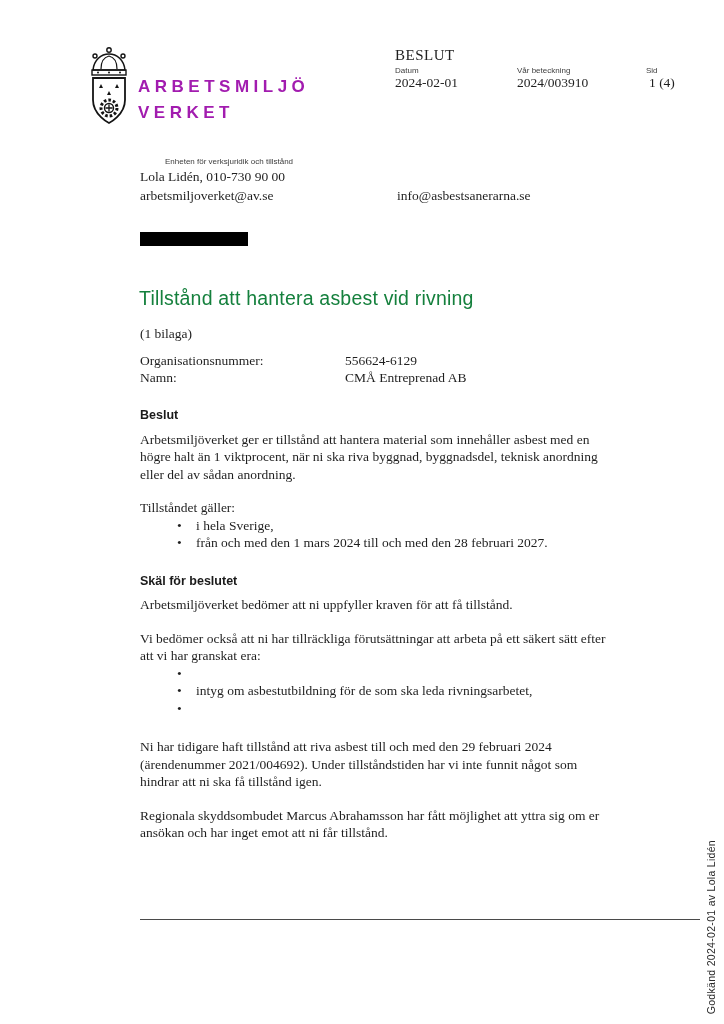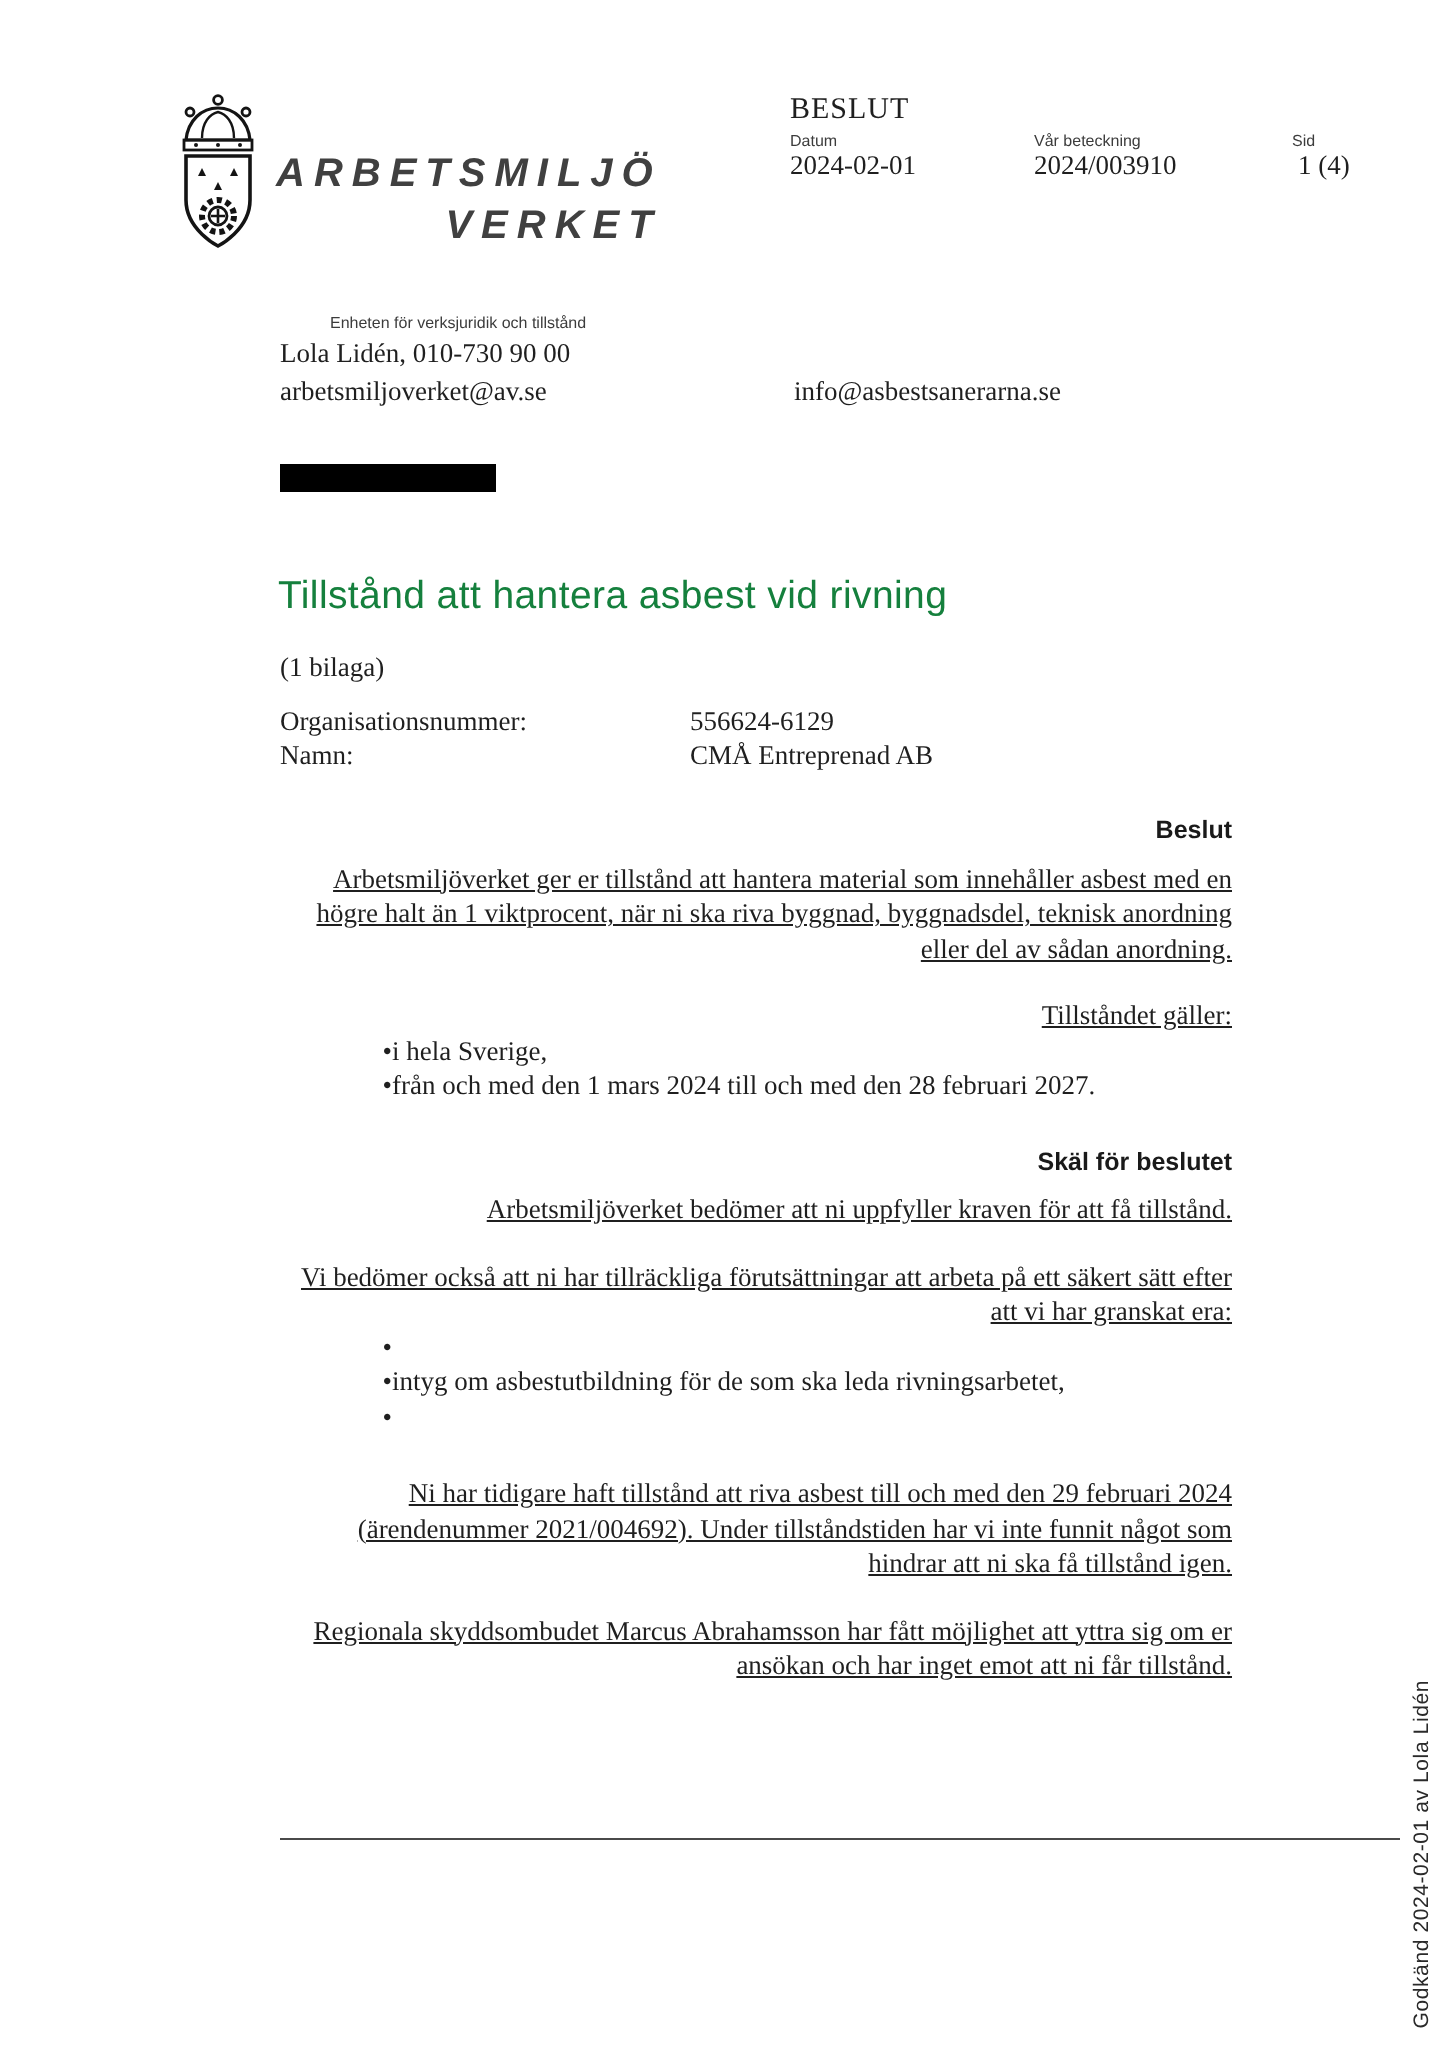--- a/index.html
+++ b/index.html
@@ -1,25 +1,25 @@
 <!DOCTYPE html>
 <html><head>
 <meta charset="utf-8">
 <style>
   html,body{margin:0;padding:0;background:#e8e8e8;}
   .page{
     position:relative;width:724px;height:1024px;background:#ffffff;
     margin:0 auto;overflow:hidden;
     font-family:"Liberation Serif", serif;color:#1f1f1f;
   }
-  .abs{position:absolute;text-align:right;}
+  .abs{position:absolute;}
   
   .crest{left:86px;top:46px;}
   .logo-text{left:138px;top:74px;font-family:"Liberation Sans",sans-serif;
-    font-weight:700;font-size:20px;letter-spacing:4.5px;color:#404040;line-height:26px;font-style:italic;}
+    font-weight:700;font-size:17px;letter-spacing:4.5px;color:#a21caf;line-height:26px;}
   
   .doctype{left:395px;top:47px;font-size:15px;letter-spacing:0.5px;}
   .hlabel{font-family:"Liberation Sans",sans-serif;font-size:8px;color:#3c3c3c;}
   .hvalue{font-size:13.5px;}
   .lab-datum{left:395px;top:66px;} .val-datum{left:395px;top:75px;}
   .lab-ref{left:517px;top:66px;}   .val-ref{left:517px;top:75px;}
   .lab-sid{left:646px;top:66px;}   .val-sid{left:649px;top:75px;}
   
   .unit{left:141px;top:157px;font-family:"Liberation Sans",sans-serif;font-size:8px;color:#3c3c3c;padding-left:24px;}
   .officer{left:140px;top:169px;font-size:13.5px;}
@@ -29,21 +29,21 @@
   .redaction{left:140px;top:232px;width:108px;height:14px;background:#000;}
   
   .doc-title{left:139px;top:287px;font-family:"Liberation Sans",sans-serif;
     font-size:19.5px;color:#15803d;letter-spacing:0.2px;}
   .enclosure{left:140px;top:326px;font-size:13.5px;}
   .case-row1{top:353px;} .case-row2{top:370px;}
   .case-label{left:140px;font-size:13.5px;}
   .case-value{left:345px;font-size:13.5px;}
   
   .body-col{left:140px;top:407px;width:476px;font-size:13.5px;line-height:17.5px;}
-  .body-col p{margin:0 0 0 0;text-decoration:underline;}
+  .body-col p{margin:0 0 0 0;}
   .sect-h{font-family:"Liberation Sans",sans-serif;font-weight:700;font-size:12.5px;
     color:#1a1a1a;margin:0 0 6px 0;} .gap-m{height:16px;} .gap-l{height:21px;}
   ul.doc-list{list-style:none;margin:0;padding:0;}
   ul.doc-list li{display:flex;padding-left:37px;}
   ul.doc-list .blt{width:19px;flex:0 0 19px;}
   
   .foot-rule{left:140px;top:919px;width:560px;height:1px;background:#4a4a4a;}
   .footer{left:140px;top:927px;font-family:"Liberation Sans",sans-serif;
     font-size:9px;color:#383838;line-height:13.5px;}
   

